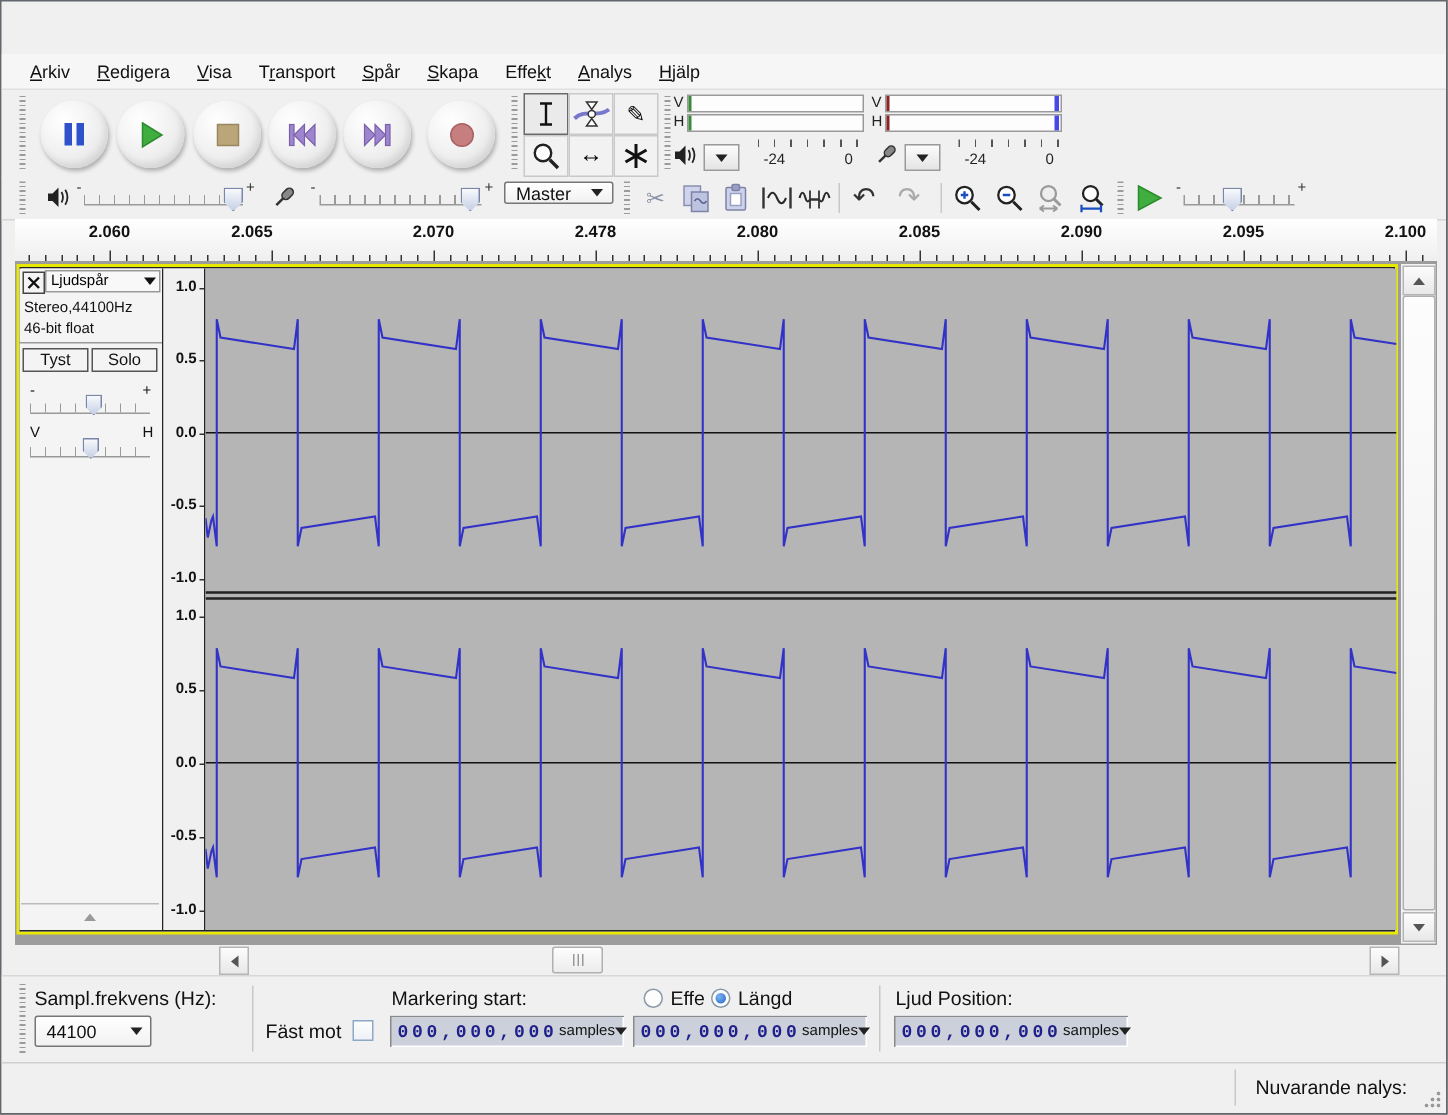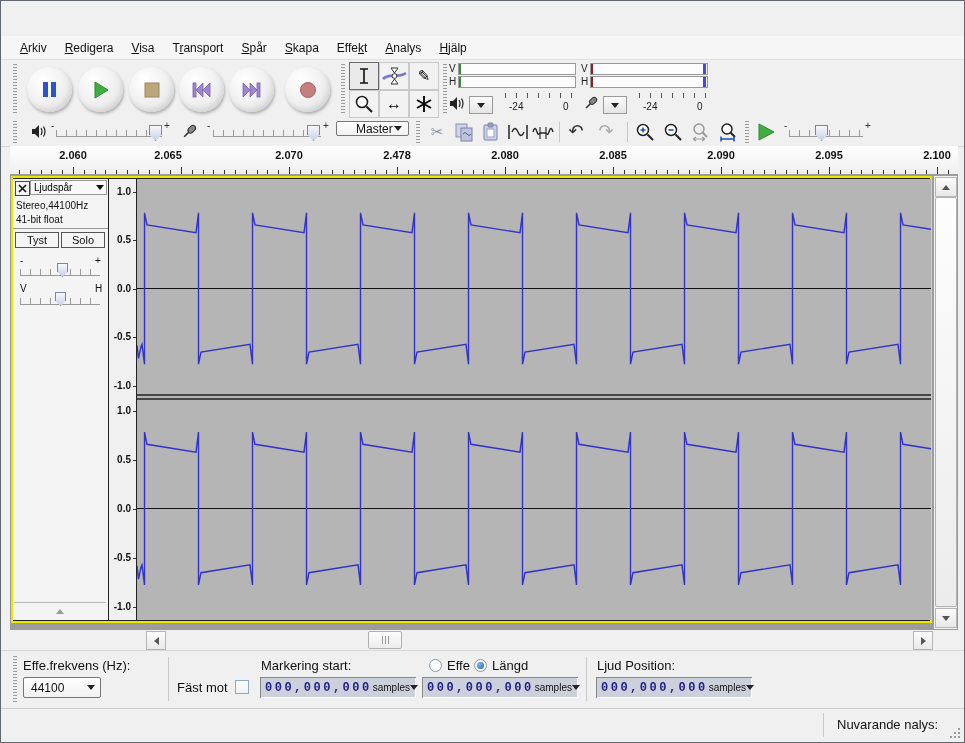--- a/index.html
+++ b/index.html
@@ -251,21 +251,21 @@
     <svg class="abs" style="left:180px;top:5px" width="17" height="17" viewBox="0 0 16 16">
       <g transform="rotate(45 8 8)">
           <rect x="5.5" y="1" width="5" height="8" rx="2.5" fill="#888" stroke="#333"></rect>
           <line x1="8" y1="9" x2="8" y2="15" stroke="#333" stroke-width="1.6"></line>
         </g>
     </svg>
     <span class="abs send" style="left:206px;top:2px">-</span>
     <div class="abs strack" style="left:212px;top:12px;width:108px"></div>
     <div class="abs sthumb" style="left:306px;top:7px"></div>
     <span class="abs send" style="left:322px;top:2px">+</span>
-    <div class="combo" style="left:335px;top:3px;width:73px;height:15px;padding-left:19px">
+    <div class="combo" style="left:335px;top:3px;width:73px;height:15px;padding-left:7px">
       <span>Master</span>
       <div class="tri-down" style="margin-left:auto;margin-right:6px"></div>
     </div>
 
     <div class="abs gripper" style="left:415px;top:3px;height:22px"></div>
     <div class="abs editbtn" style="left:424px;top:2px">
       <span style="color:#8b93a6">✂</span>
     </div>
     <div class="abs editbtn" style="left:451px;top:2px">
       <svg width="20" height="20">
@@ -451,21 +451,21 @@
       <div class="abs" style="left:2px;top:2px;width:13px;height:13px;border:1px solid #444;display:flex;align-items:center;justify-content:center">
         <svg width="9" height="9">
             <path d="M1,1 L8,8 M8,1 L1,8" stroke="#111" stroke-width="1.6"></path>
           </svg>
       </div>
       <div class="abs" style="left:17px;top:1px;width:77px;height:15px;border:1px solid #999;display:flex;align-items:center;font-size:10px;padding-left:3px;box-sizing:border-box;background:#f8f8f8">
         <span>Ljudspår</span>
         <div class="tri-down" style="margin-left:auto;margin-right:2px;border-top-color:#111"></div>
       </div>
       <span class="tinfo" style="left:3px;top:21px">Stereo,44100Hz</span>
-      <span class="tinfo" style="left:3px;top:35px">41-bit float</span>
+      <span class="tinfo" style="left:3px;top:35px">46-bit float</span>
       <div style="position:absolute;left:0;top:49px;width:95px;height:1px;background:#999"></div>
       <div class="tbtn2" style="left:2px;top:53px;width:44px;height:16px">
         <span>Tyst</span>
       </div>
       <div class="tbtn2" style="left:48px;top:53px;width:44px;height:16px">
         <span>Solo</span>
       </div>
       <span class="tinfo" style="left:7px;top:76px">-</span>
       <span class="tinfo" style="left:82px;top:76px">+</span>
       <div class="strack" style="left:7px;top:90px;width:80px"></div>
@@ -533,21 +533,21 @@
         <div style="width:1px;height:8px;background:#999"></div>
         <div style="width:1px;height:8px;background:#999"></div>
     </div>
     <div class="sbtn" style="left:903px;top:1px;width:18px;height:17px">
         <div class="tri r"></div>
       </div>
   </div>
 
   <div class="abs seltb">
     <div class="abs gripper" style="left:12px;top:5px;height:48px"></div>
-    <span class="lbl" style="left:22px;top:7px">Effe.frekvens (Hz):</span>
+    <span class="lbl" style="left:22px;top:7px">Sampl.frekvens (Hz):</span>
     <div class="combo" style="left:22px;top:26px;width:78px;height:21px;padding-left:7px">
       <span>44100</span>
       <div class="tri-down" style="margin-left:auto;margin-right:5px"></div>
     </div>
     <div class="abs vsep" style="left:167px;top:6px;height:44px"></div>
     <span class="lbl" style="left:176px;top:29px">Fäst mot</span>
     <div class="checkbox" style="left:234px;top:29px"></div>
     <span class="lbl" style="left:260px;top:7px">Markering start:</span>
     <div class="timefield" style="left:259px;top:26px">
       <span class="digits">000,000,000</span>

